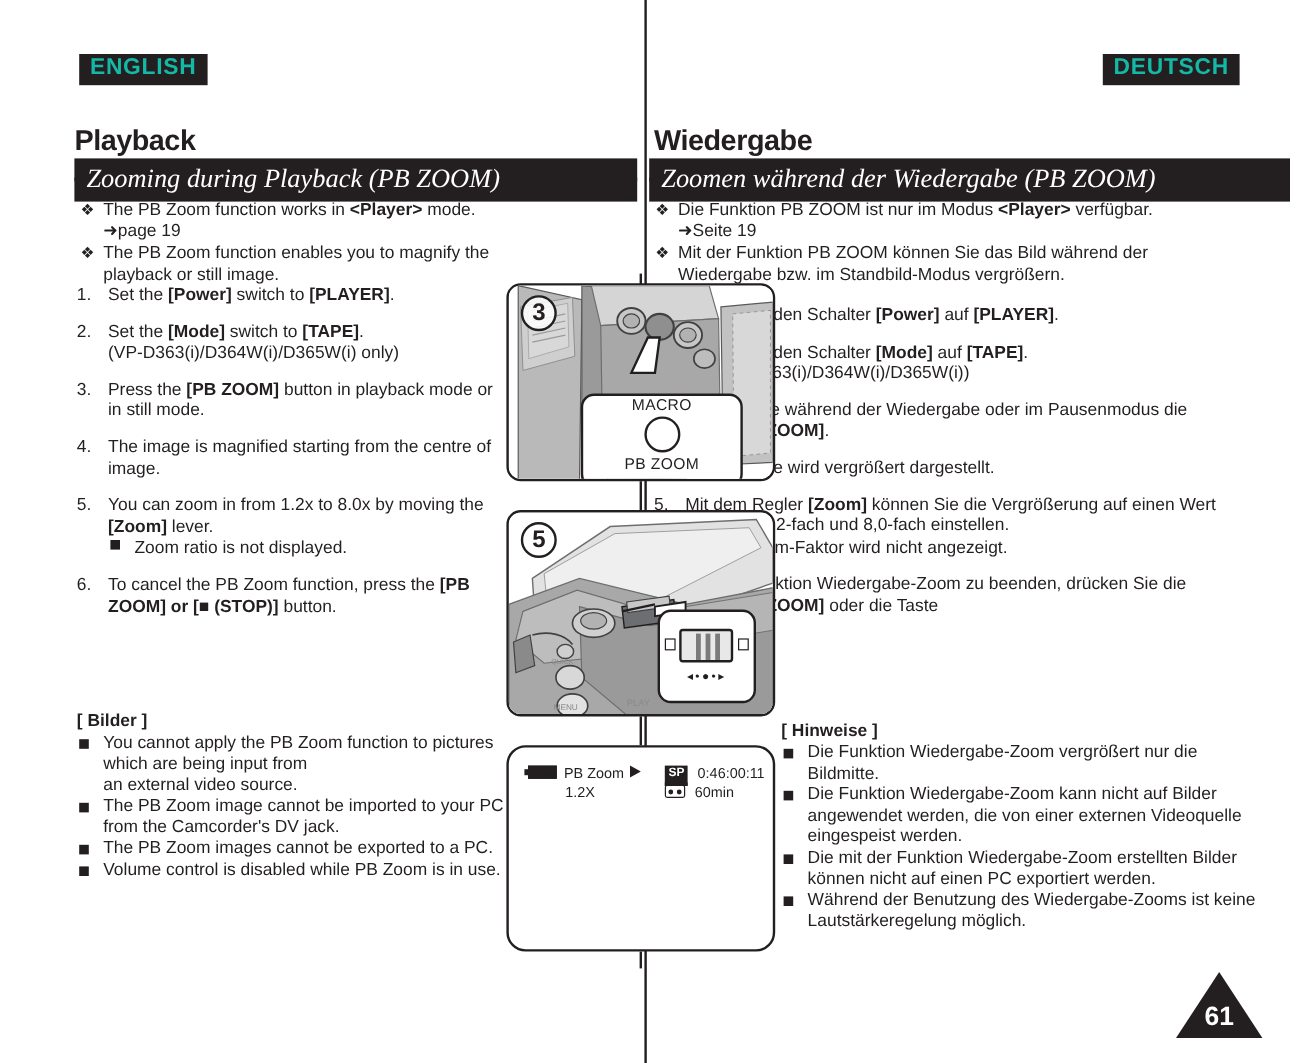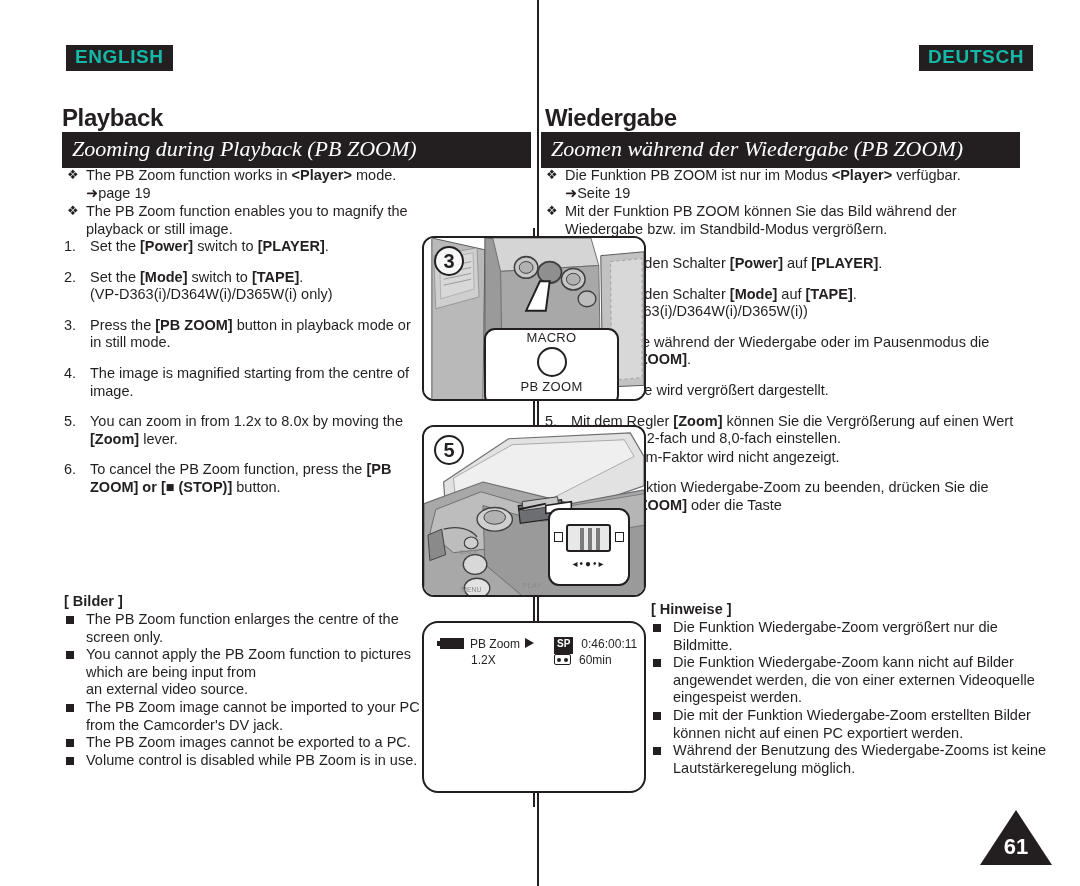--- a/index.html
+++ b/index.html
@@ -285,43 +285,42 @@
     <div class="clover-list tx" id="en-intro" style="left:66px; top:167px; width:360px;">
         <div class="clover-item"><span class="cl">❖</span>The PB Zoom function works in <b>&lt;Player&gt;</b> mode. ➜page 19</div>
         <div class="clover-item"><span class="cl">❖</span>The PB Zoom function enables you to magnify the playback or still image.</div>
       </div>
 
     <div class="steps tx" id="en-steps" style="left:64px; top:238px; width:358px;">
         <div class="step"><span class="num">1.</span>Set the <b>[Power]</b> switch to <b>[PLAYER]</b>.</div>
         <div class="step"><span class="num">2.</span>Set the <b>[Mode]</b> switch to <b>[TAPE]</b>.<br>(VP-D363(i)/D364W(i)/D365W(i) only)</div>
         <div class="step"><span class="num">3.</span>Press the <b>[PB ZOOM]</b> button in playback mode or in still mode.</div>
         <div class="step"><span class="num">4.</span>The image is magnified starting from the centre of image.</div>
-        <div class="step"><span class="num">5.</span>You can zoom in from 1.2x to 8.0x by moving the <b>[Zoom]</b> lever.</div>
+        <div class="step"><span class="num">5.</span>You can zoom in from 1.2x to 8.0x by moving the <b>[Zoom]</b> lever.<div class="sub"><span class="sq"></span>Zoom ratio is not displayed.</div></div>
         <div class="step"><span class="num">6.</span>To cancel the PB Zoom function, press the <b>[PB ZOOM]</b><b> or </b><b>[■ (STOP)]</b> button.</div>
       </div>
 
     <div class="notes tx" id="en-notes" style="left:64px; top:592px; width:362px;">
       <div class="notes-title"><b>[ Bilder ]</b></div>
       <div id="en-notes-list">
-          <div class="note"><span class="sq"></span>The PB Zoom function enlarges the centre of the screen only.</div>
           <div class="note"><span class="sq"></span>You cannot apply the PB Zoom function to pictures which are being input from<br>an external video source.</div>
           <div class="note"><span class="sq"></span>The PB Zoom image cannot be imported to your PC from the Camcorder's DV jack.</div>
           <div class="note"><span class="sq"></span>The PB Zoom images cannot be exported to a PC.</div>
           <div class="note"><span class="sq"></span>Volume control is disabled while PB Zoom is in use.</div>
         </div>
     </div>
   </div>
 
   <div class="col col-de">
     <div class="lang-row-de" style="position:absolute; left:380px; top:45px;">
       <span class="lang-tag">DEUTSCH</span>
     </div>
     <div class="chapter" style="left:6px; top:106px;">Wiedergabe</div>
     <div class="rule" style="left:2px; top:148px; width:479px;"></div>
-    <div class="sectionbar" style="left:2px; top:132px; width:479px;">Zoomen während der Wiedergabe (PB ZOOM)</div>
+    <div class="sectionbar" style="left:2px; top:132px; width:534px;">Zoomen während der Wiedergabe (PB ZOOM)</div>
 
     <div class="clover-list tx" id="de-intro" style="left:6px; top:167px; width:480px;">
         <div class="clover-item"><span class="cl">❖</span>Die Funktion PB ZOOM ist nur im Modus <b>&lt;Player&gt;</b> verfügbar.<br>➜Seite 19</div>
         <div class="clover-item"><span class="cl">❖</span>Mit der Funktion PB ZOOM können Sie das Bild während der Wiedergabe bzw. im Standbild-Modus vergrößern.</div>
       </div>
 
     <div class="steps tx" id="de-steps" style="left:6px; top:255px; width:480px;">
         <div class="step"><span class="num">1.</span>Stellen Sie den Schalter <b>[Power]</b> auf <b>[PLAYER]</b>.</div>
         <div class="step"><span class="num">2.</span>Stellen Sie den Schalter <b>[Mode]</b> auf <b>[TAPE]</b>.<br>(nur VP-D363(i)/D364W(i)/D365W(i))</div>
         <div class="step"><span class="num">3.</span>Drücken Sie während der Wiedergabe oder im Pausenmodus die Taste <b>[PB ZOOM]</b>.</div>

